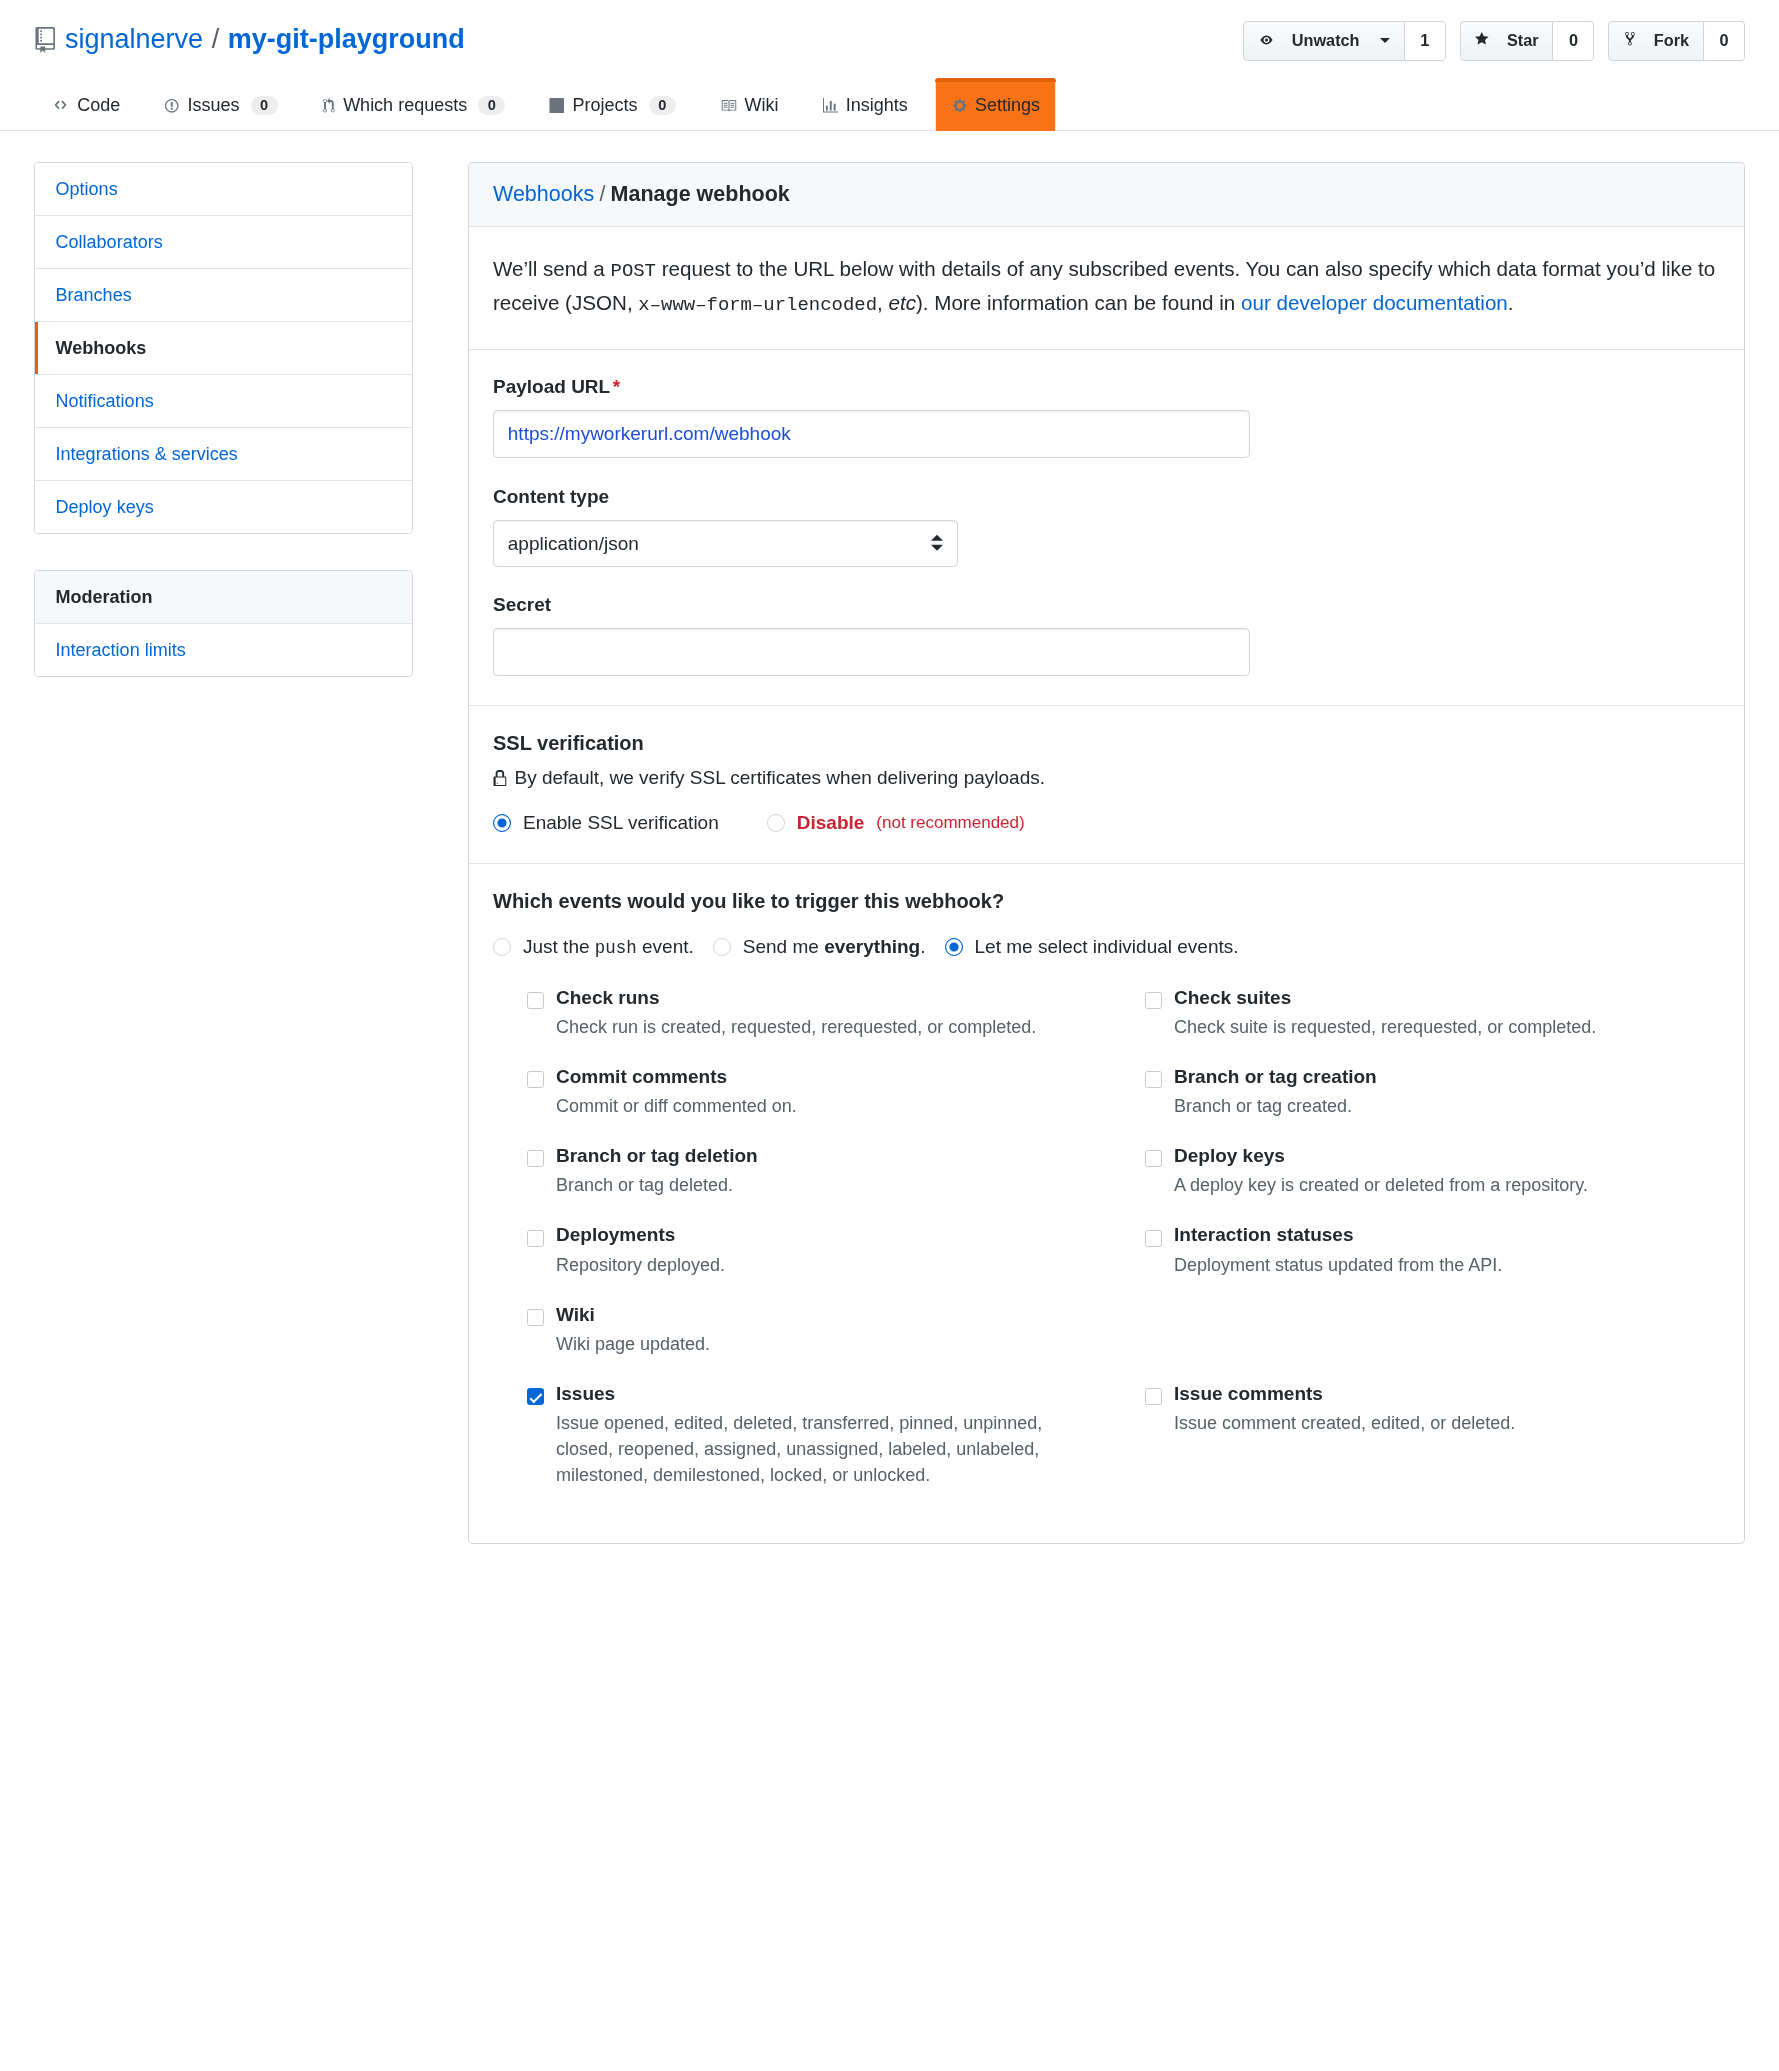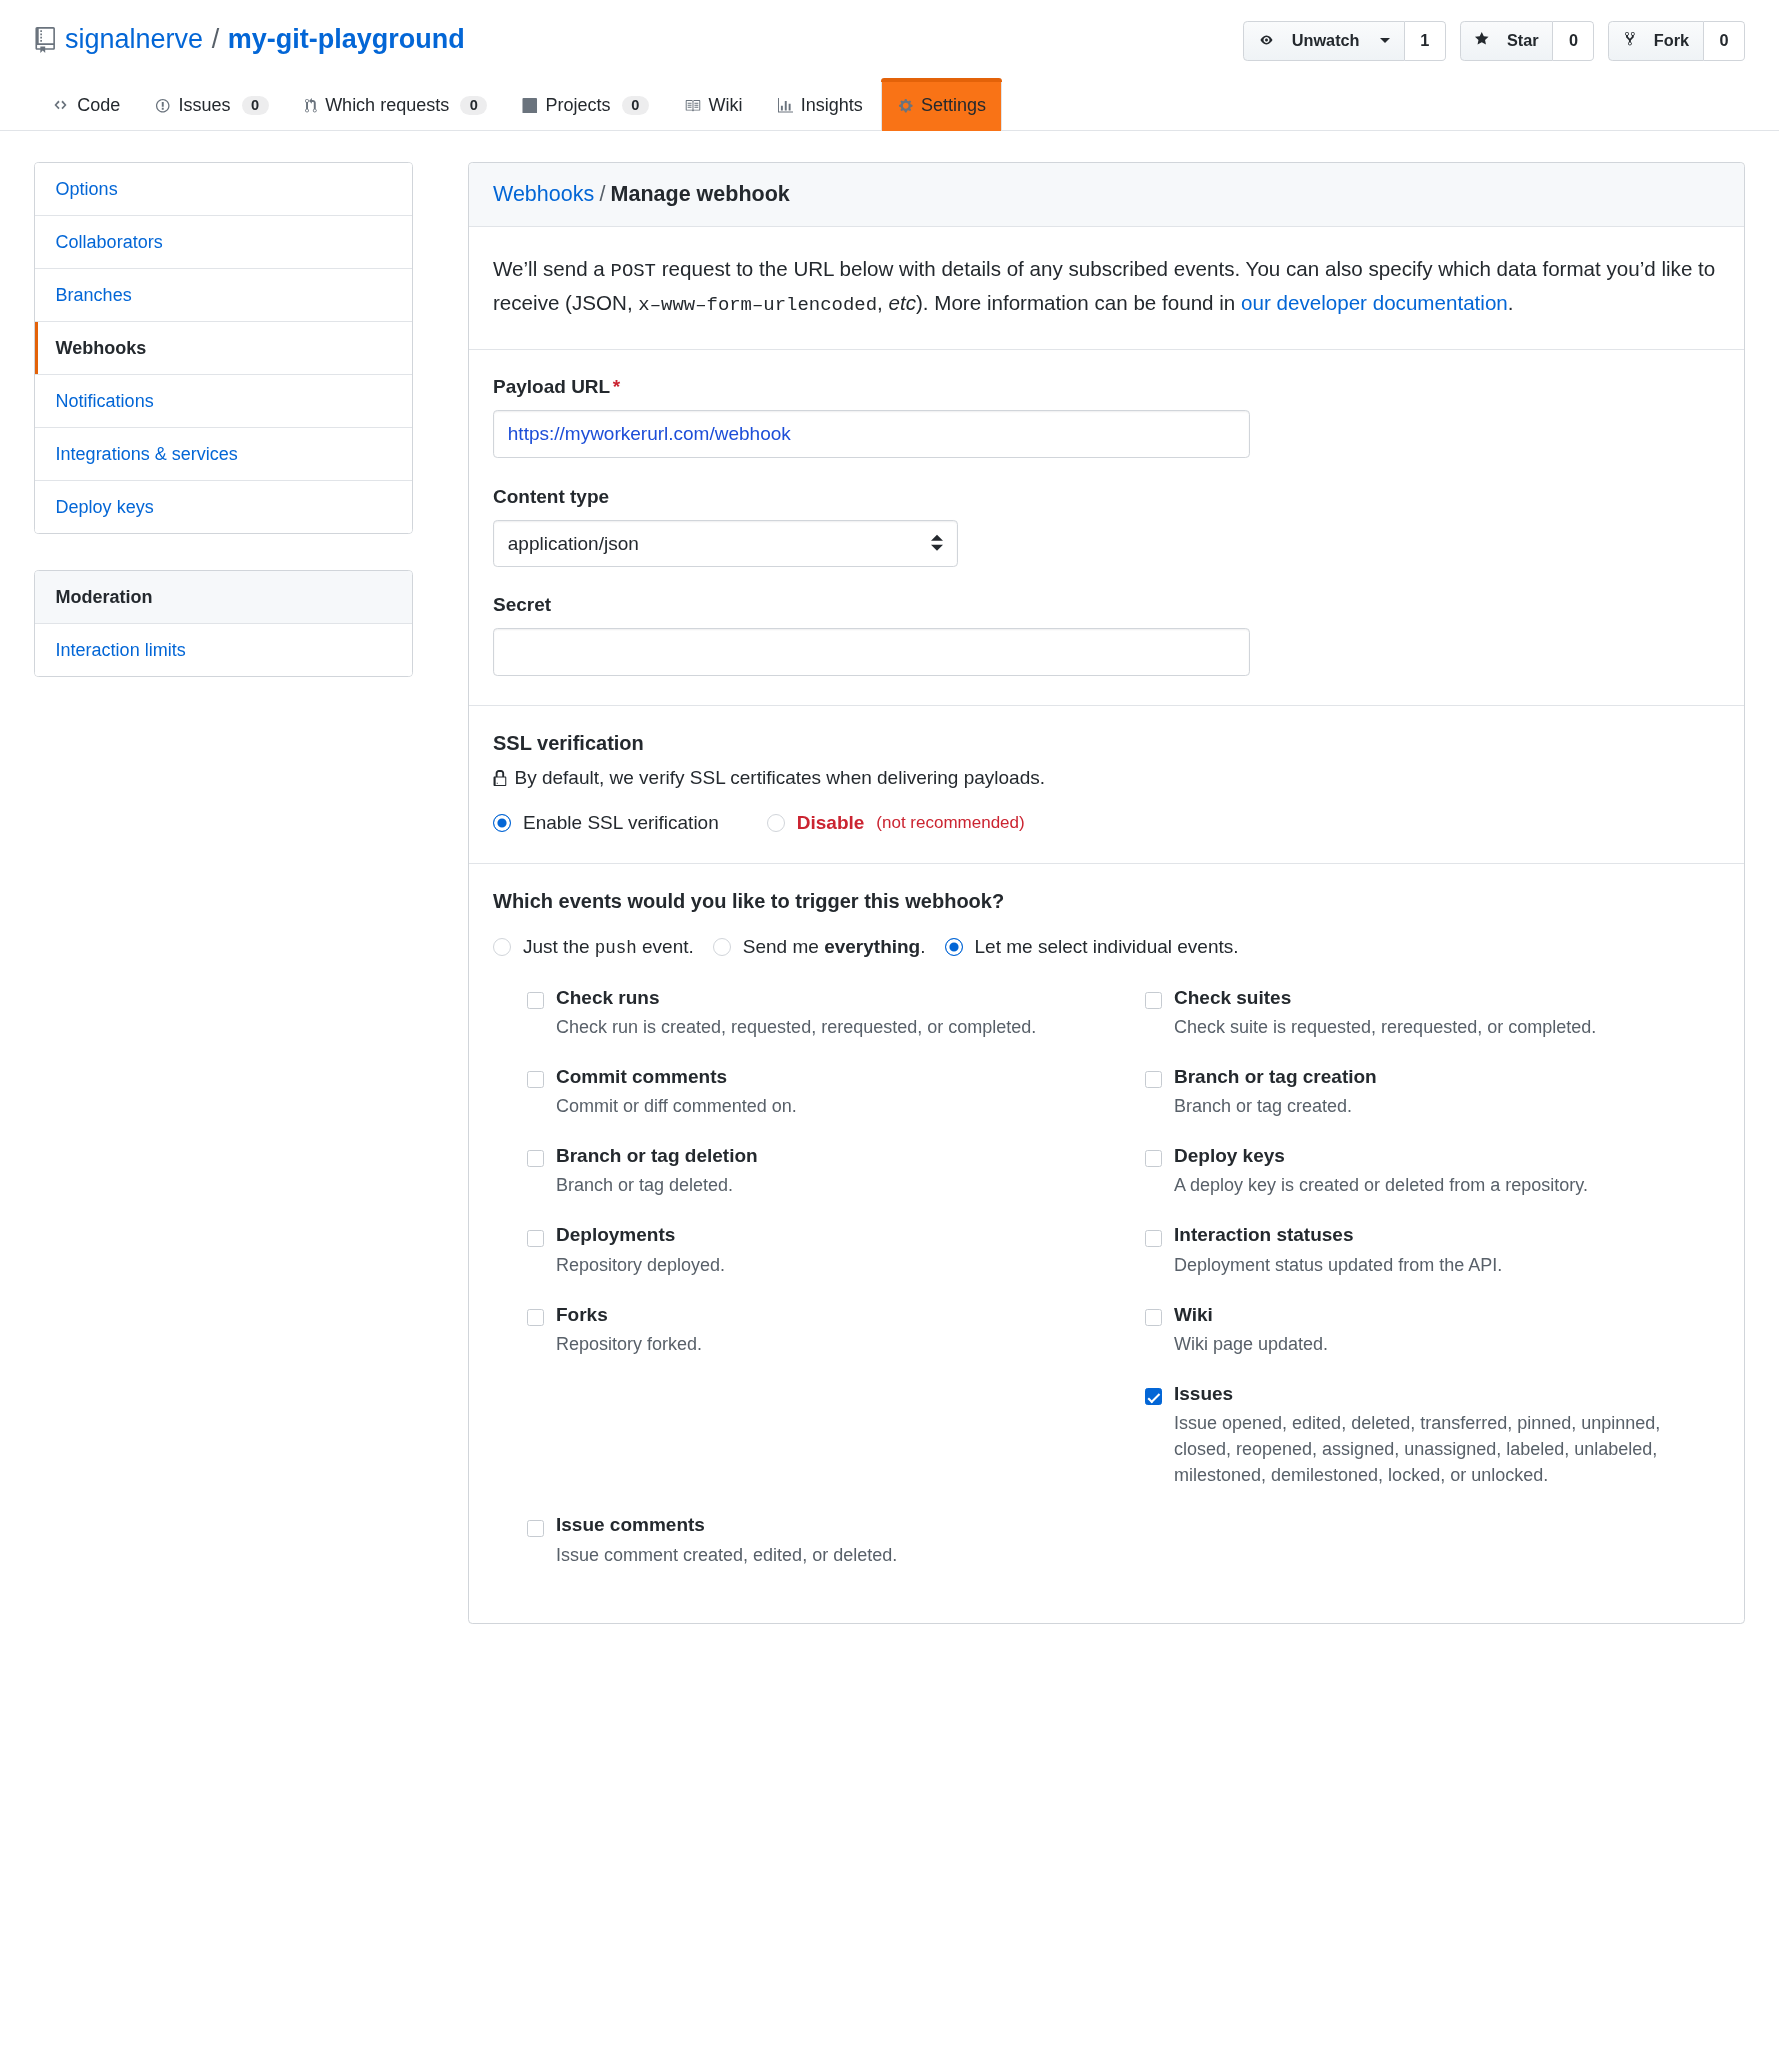--- a/index.html
+++ b/index.html
@@ -83,21 +83,21 @@
     margin-left: 3.4px;
   }
 
   
   .nav-tabs {
     display: flex;
     align-items: flex-end;
     padding: 0 34px;
     border-bottom: 0.9px solid #e1e4e8;
     margin-top: 22.4px;
-    gap: 2px;
+    gap: 11px;
   }
   .nav-tab {
     display: flex;
     align-items: center;
     gap: 7.7px;
     padding: 15.5px 15.5px;
     font-size: 18px;
     color: #24292e;
     border: 0.9px solid transparent;
     border-bottom: none;
@@ -653,27 +653,20 @@
         </div>
 
         <div class="event-item">
           <span class="checkbox"></span>
           <span class="event-text">
             <span class="event-name">Interaction statuses</span>
             <span class="event-desc">Deployment status updated from the API.</span>
           </span>
         </div>
 
-        <div class="event-item">
-          <span class="checkbox"></span>
-          <span class="event-text">
-            <span class="event-name">Forks</span>
-            <span class="event-desc">Repository forked.</span>
-          </span>
-        </div>
 
         <div class="event-item">
           <span class="checkbox"></span>
           <span class="event-text">
             <span class="event-name">Wiki</span>
             <span class="event-desc">Wiki page updated.</span>
           </span>
         </div>
 
         <div class="event-item spacer-cell"></div>

